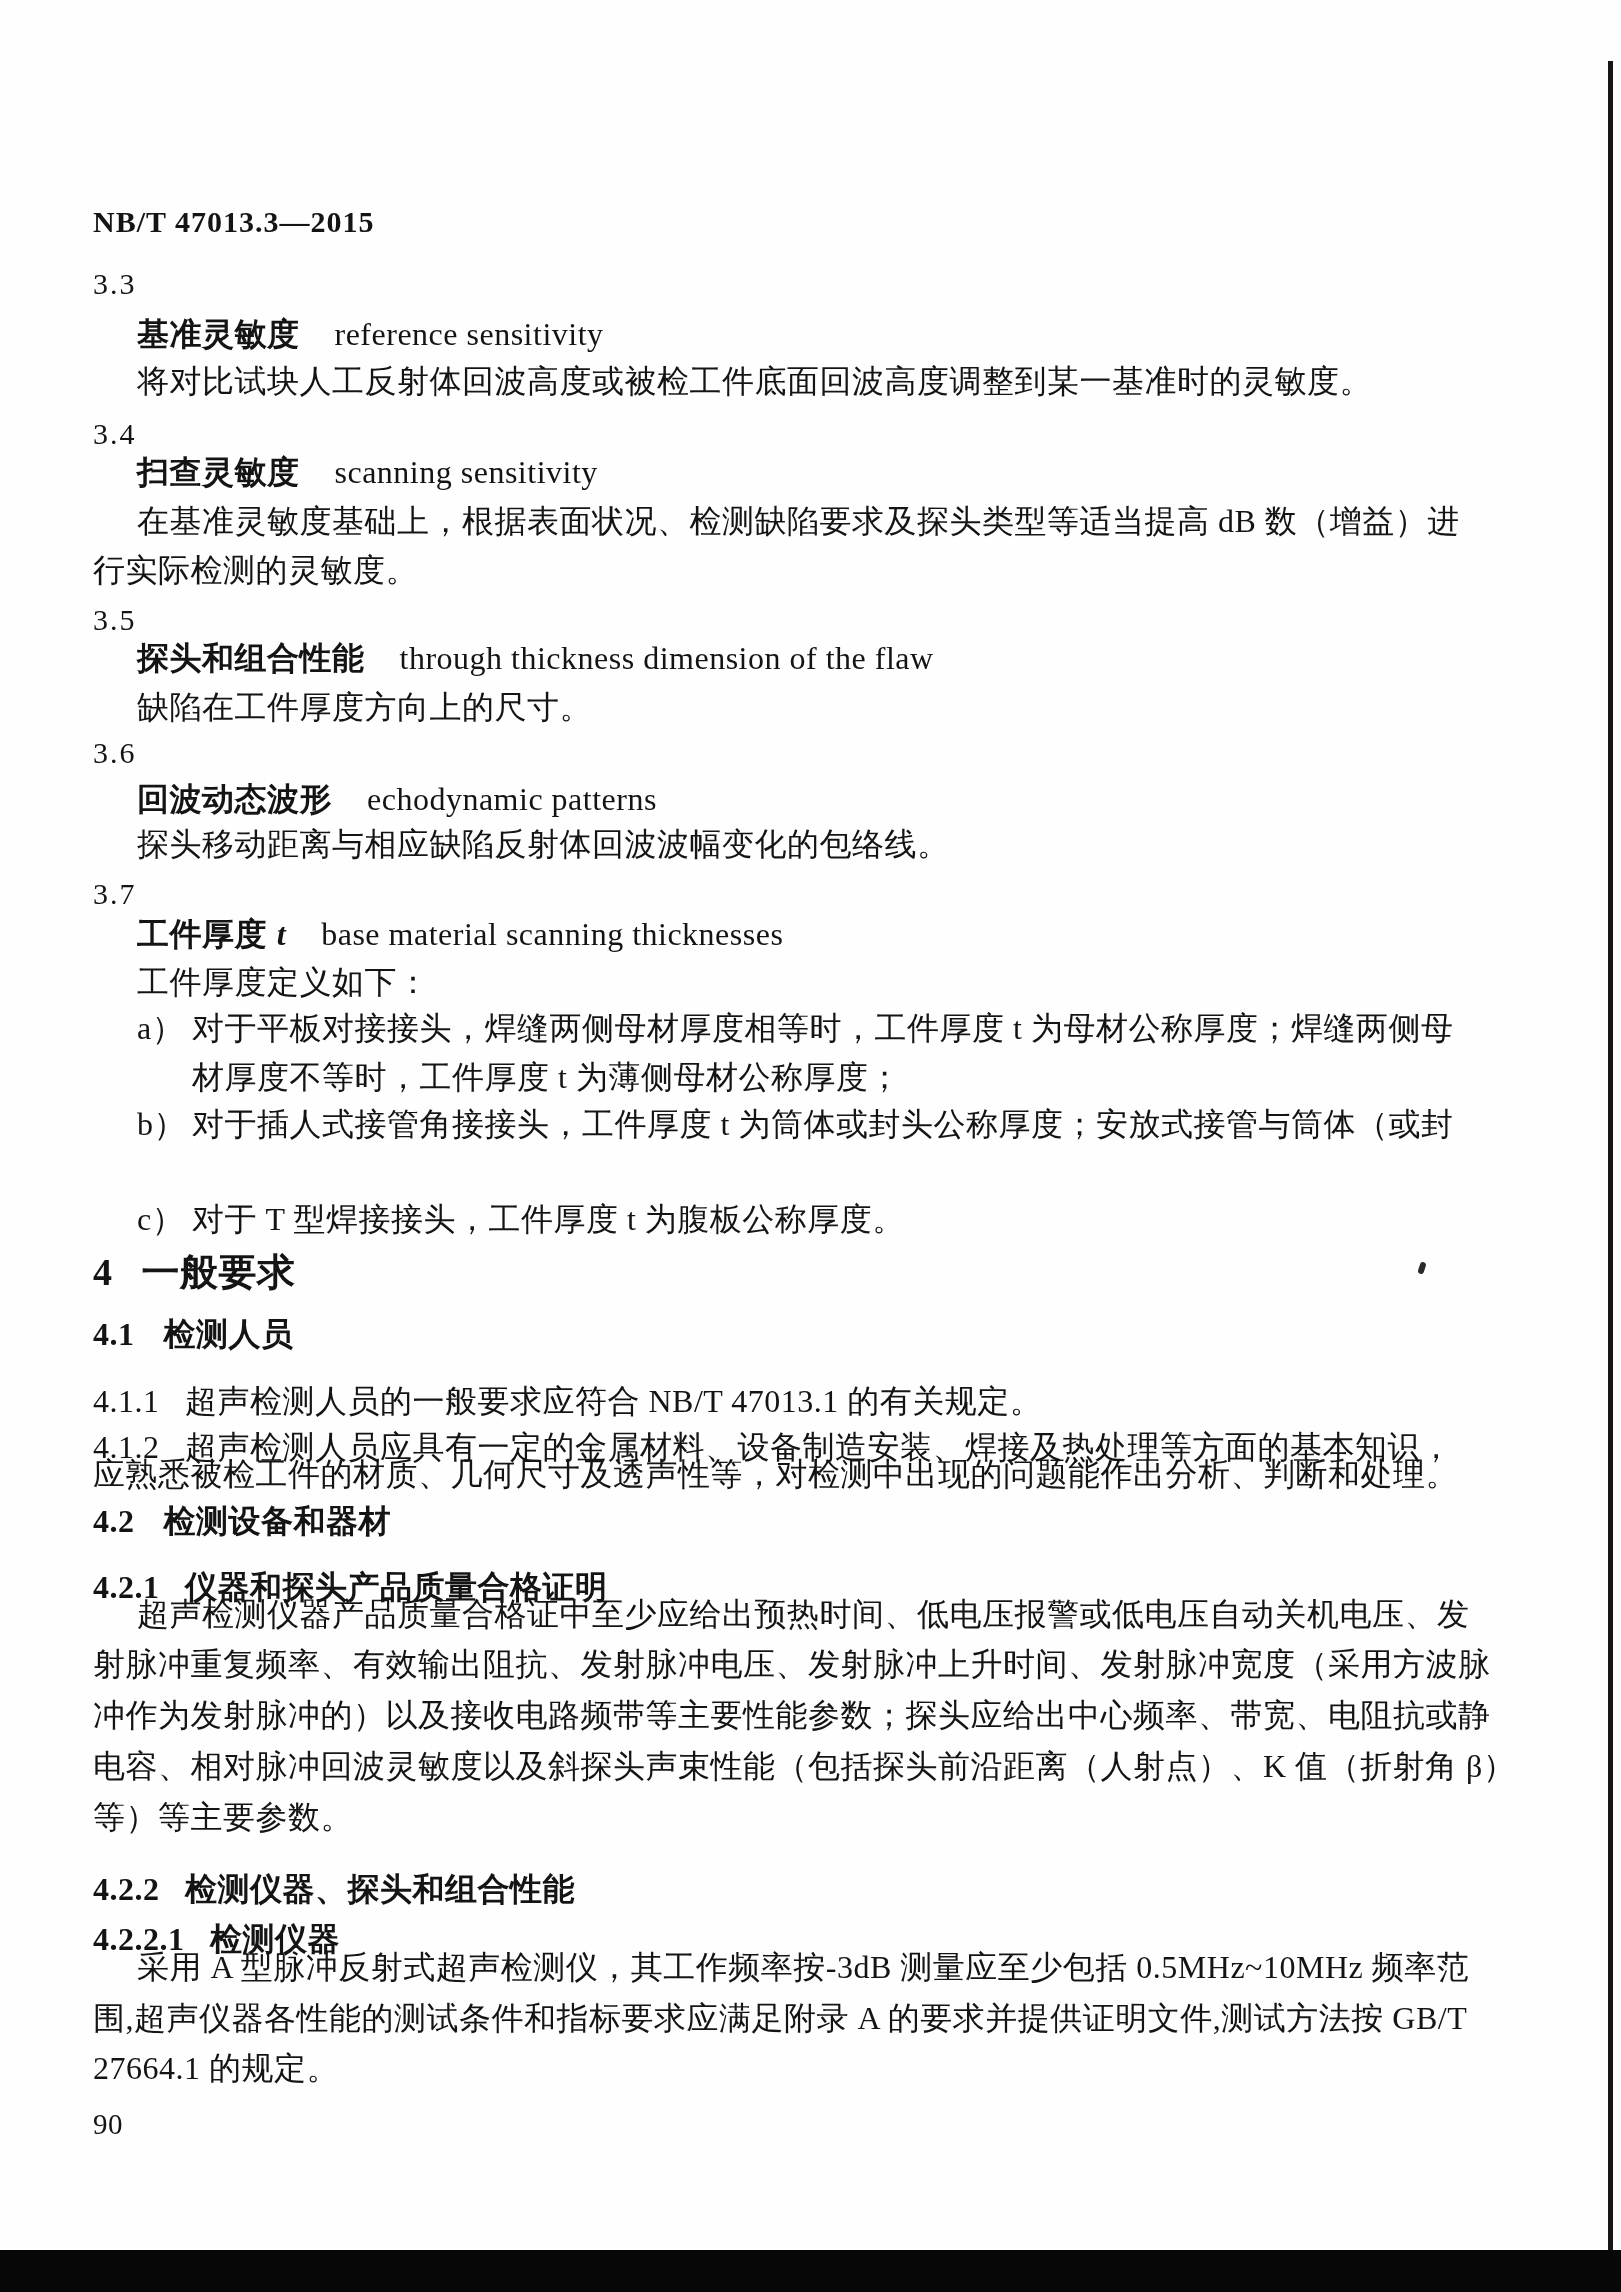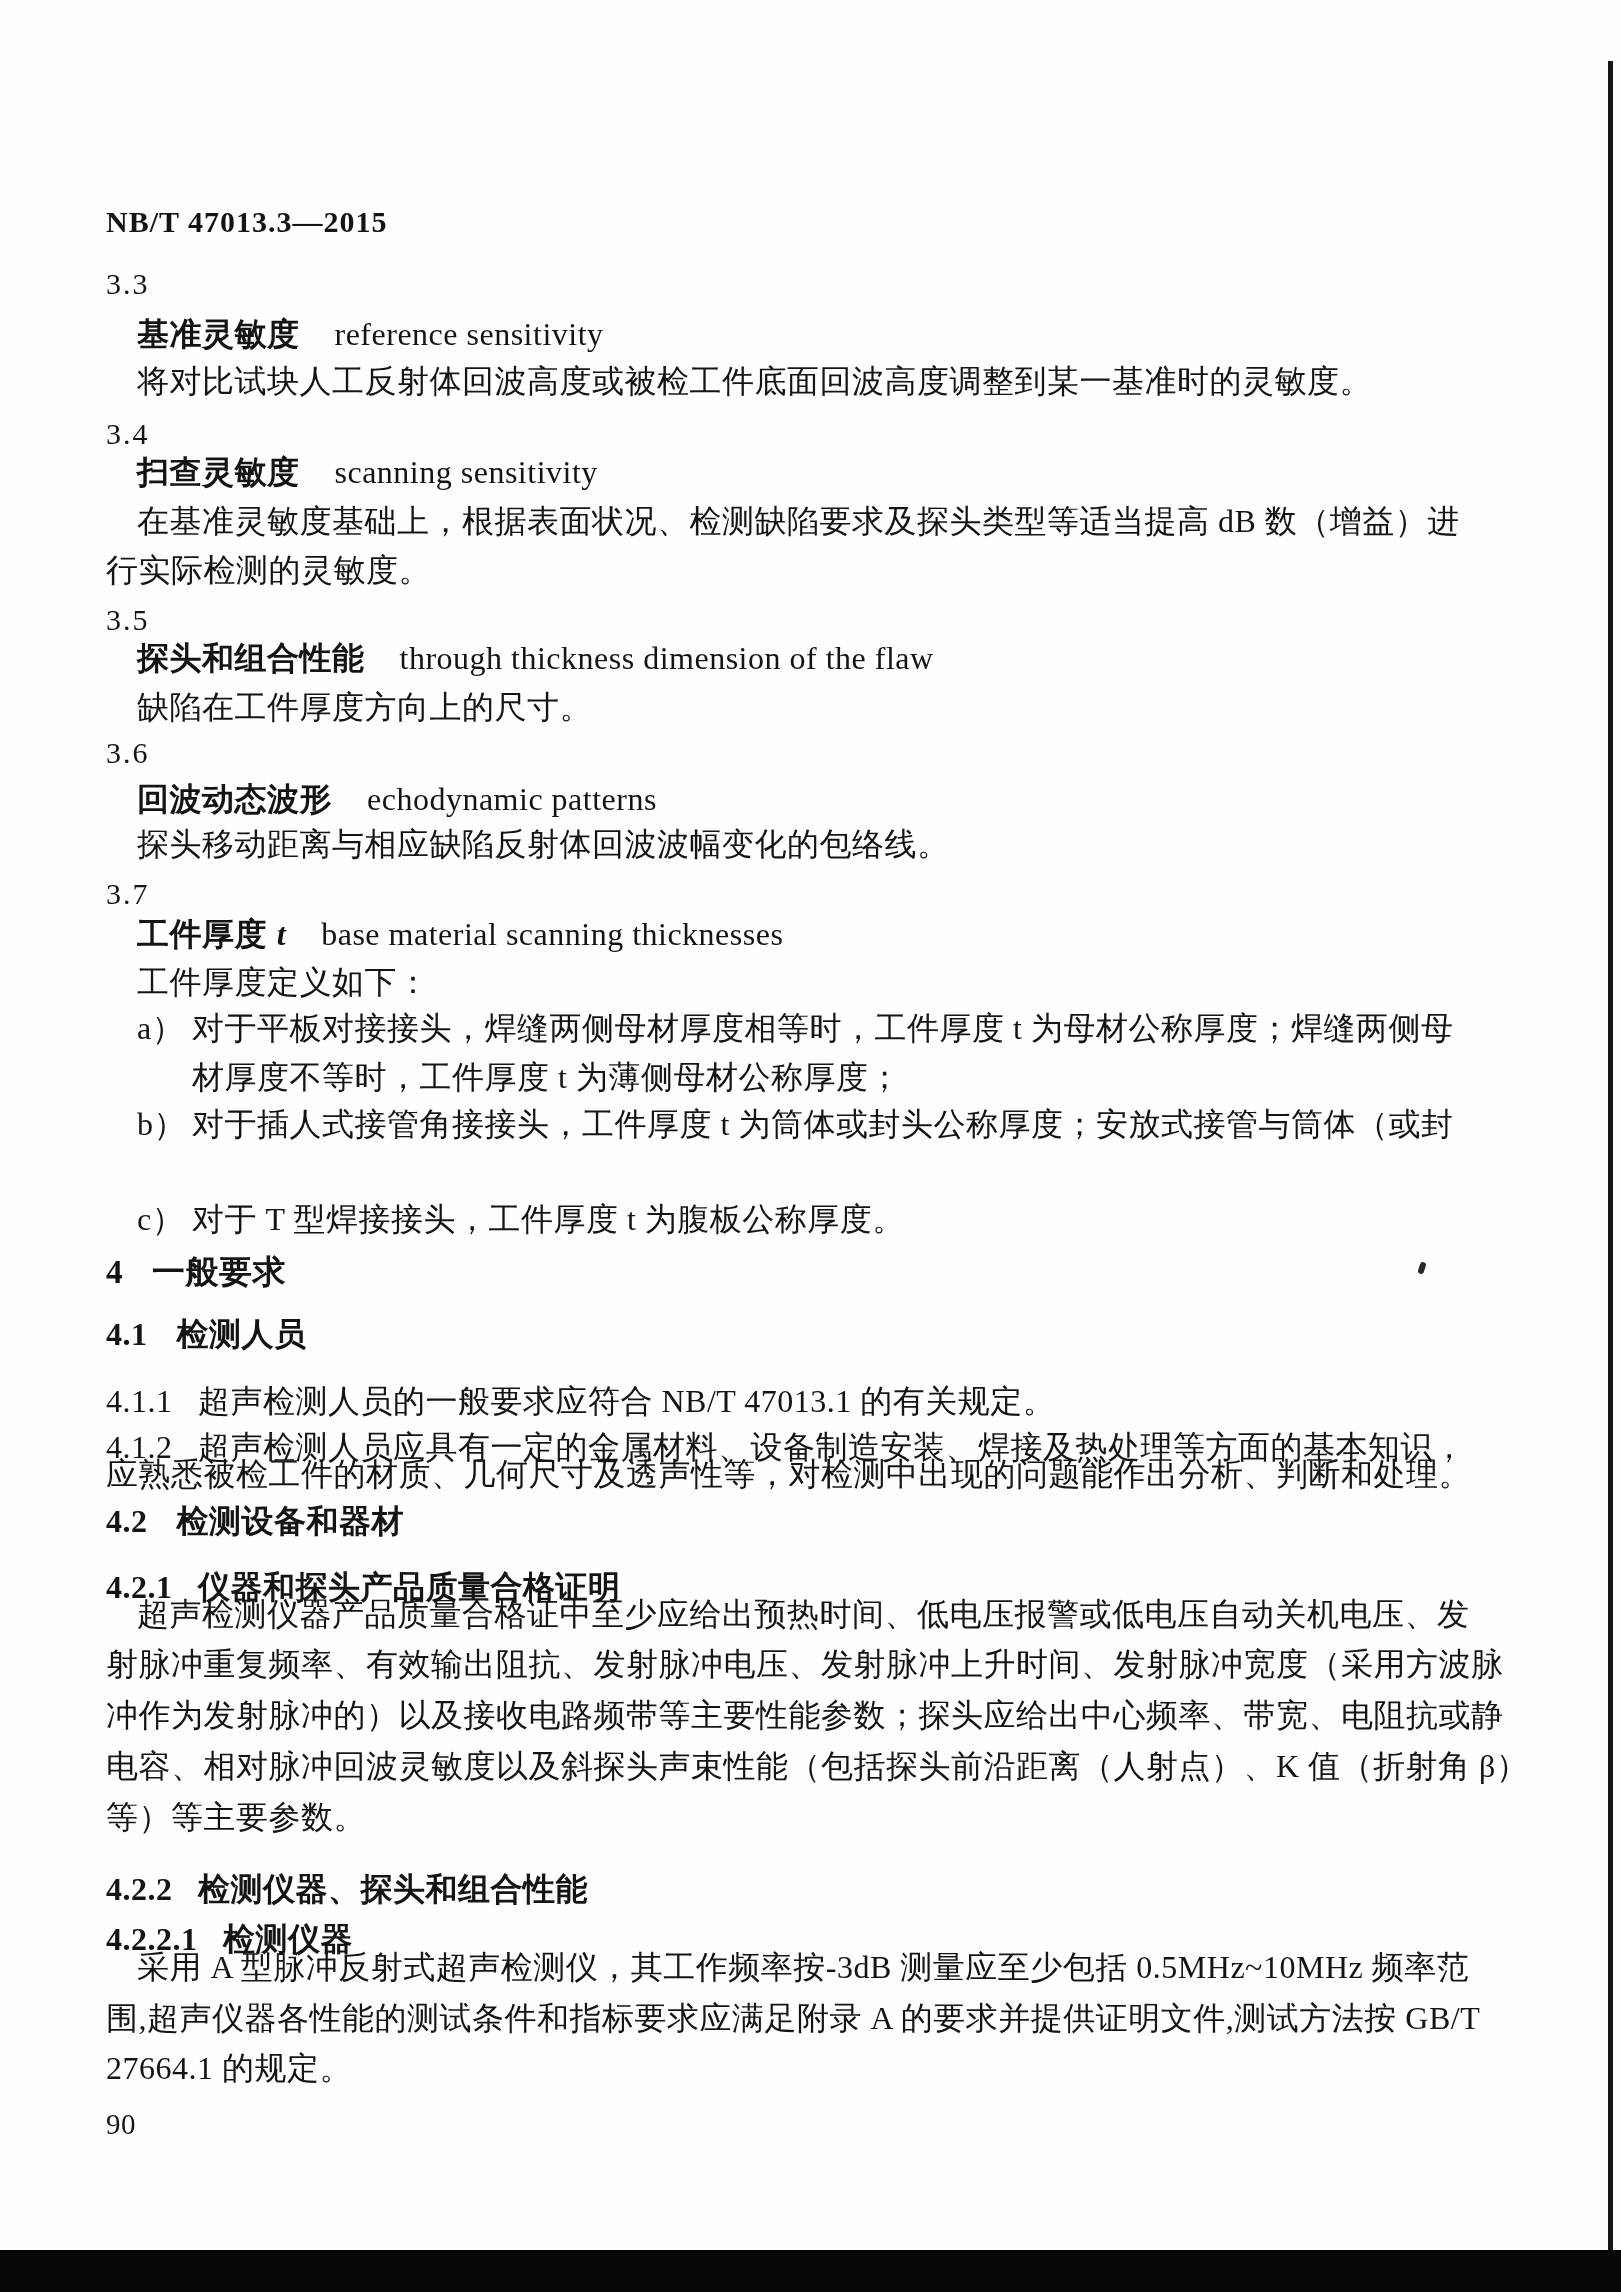--- a/index.html
+++ b/index.html
@@ -11,32 +11,32 @@
     color:#141414;
     overflow:hidden;
   }
   .ln{
     position:absolute;
     white-space:nowrap;
     font-size:32px;
     line-height:39px;
     letter-spacing:0.5px;
   }
-  .x0{left:106px;}
+  .x0{left:93px;}
   .x1{left:137px;}
   .x2{left:192px;}
   .bold{font-weight:bold;}
   .hdr{font-size:30px;font-weight:bold;letter-spacing:1px;}
   .secnum{font-size:30px;letter-spacing:2px;}
   .term-en{margin-left:35px;font-weight:normal;}
   .term-var{margin-left:9.8px;font-style:italic;font-weight:bold;}
   .num{display:inline-block;margin-right:29px;}
   .numwide{display:inline-block;margin-right:25.5px;margin-top:21px;}
   .lbl{display:inline-block;width:55px;}
-  .h4{font-size:33px;font-weight:bold;}
+  .h4{font-size:38px;font-weight:bold;}
   .pagenum{font-size:29px;}
   .right-edge{
     position:absolute;left:1608px;top:61px;width:4.9px;height:2192px;
     background:#161616;
   }
   .bottom-bar{
     position:absolute;left:0;top:2250px;width:1621px;height:42px;
     background:#070707;
   }
   .speck{

